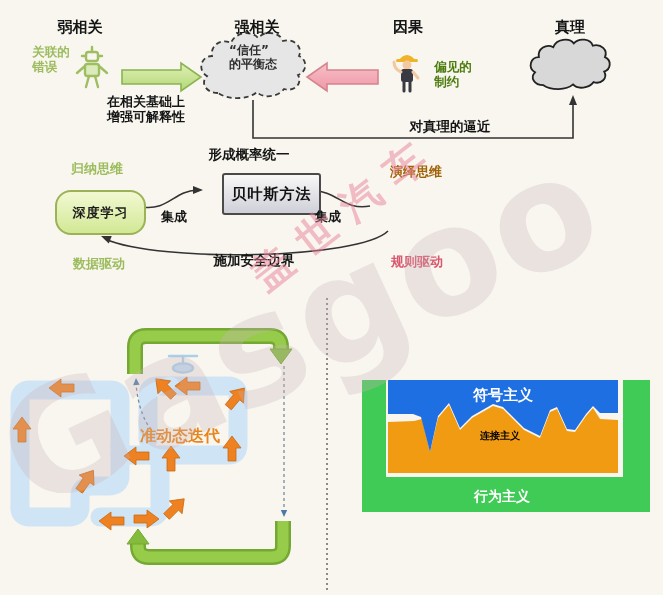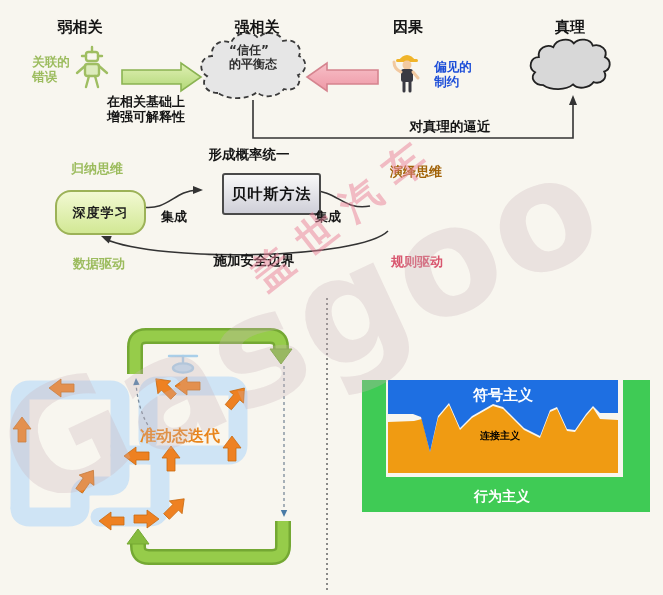--- a/index.html
+++ b/index.html
@@ -171,23 +171,23 @@
   </svg>
 
   <div class="nodebox box-dl">深度学习</div>
   <div class="nodebox box-bayes">贝叶斯方法</div>
 
   <div class="lbl" style="left:80px;top:28px;font-size:15px;color:#151515">弱相关</div>
   <div class="lbl" style="left:257px;top:28px;font-size:15px;color:#151515">强相关</div>
   <div class="lbl" style="left:408px;top:28px;font-size:15px;color:#151515">因果</div>
   <div class="lbl" style="left:570px;top:28px;font-size:15px;color:#151515">真理</div>
 
-  <div class="lbl" style="left:51px;top:70px;font-size:12.5px;color:#9cbc5e">关联的
+  <div class="lbl" style="left:51px;top:60px;font-size:12.5px;color:#9cbc5e">关联的
 错误</div>
-  <div class="lbl" style="left:453px;top:75px;font-size:12.5px;color:#1d4ed8">偏见的
+  <div class="lbl" style="left:453px;top:75px;font-size:12.5px;color:#4d7c0f">偏见的
 制约</div>
   <div class="lbl" style="left:146px;top:109px;font-size:13px;color:#151515">在相关基础上
 增强可解释性</div>
   <div class="lbl" style="left:253px;top:57px;font-size:12px;color:#2e2e2e">“信任”
 的平衡态</div>
   <div class="lbl" style="left:450px;top:127px;font-size:13.5px;color:#151515">对真理的逼近</div>
 
   <div class="lbl" style="left:97px;top:169px;font-size:13px;color:#9cbc5e">归纳思维</div>
   <div class="lbl" style="left:249px;top:155px;font-size:13.5px;color:#151515">形成概率统一</div>
   <div class="lbl" style="left:416px;top:172px;font-size:13px;color:#a16207">演绎思维</div>

